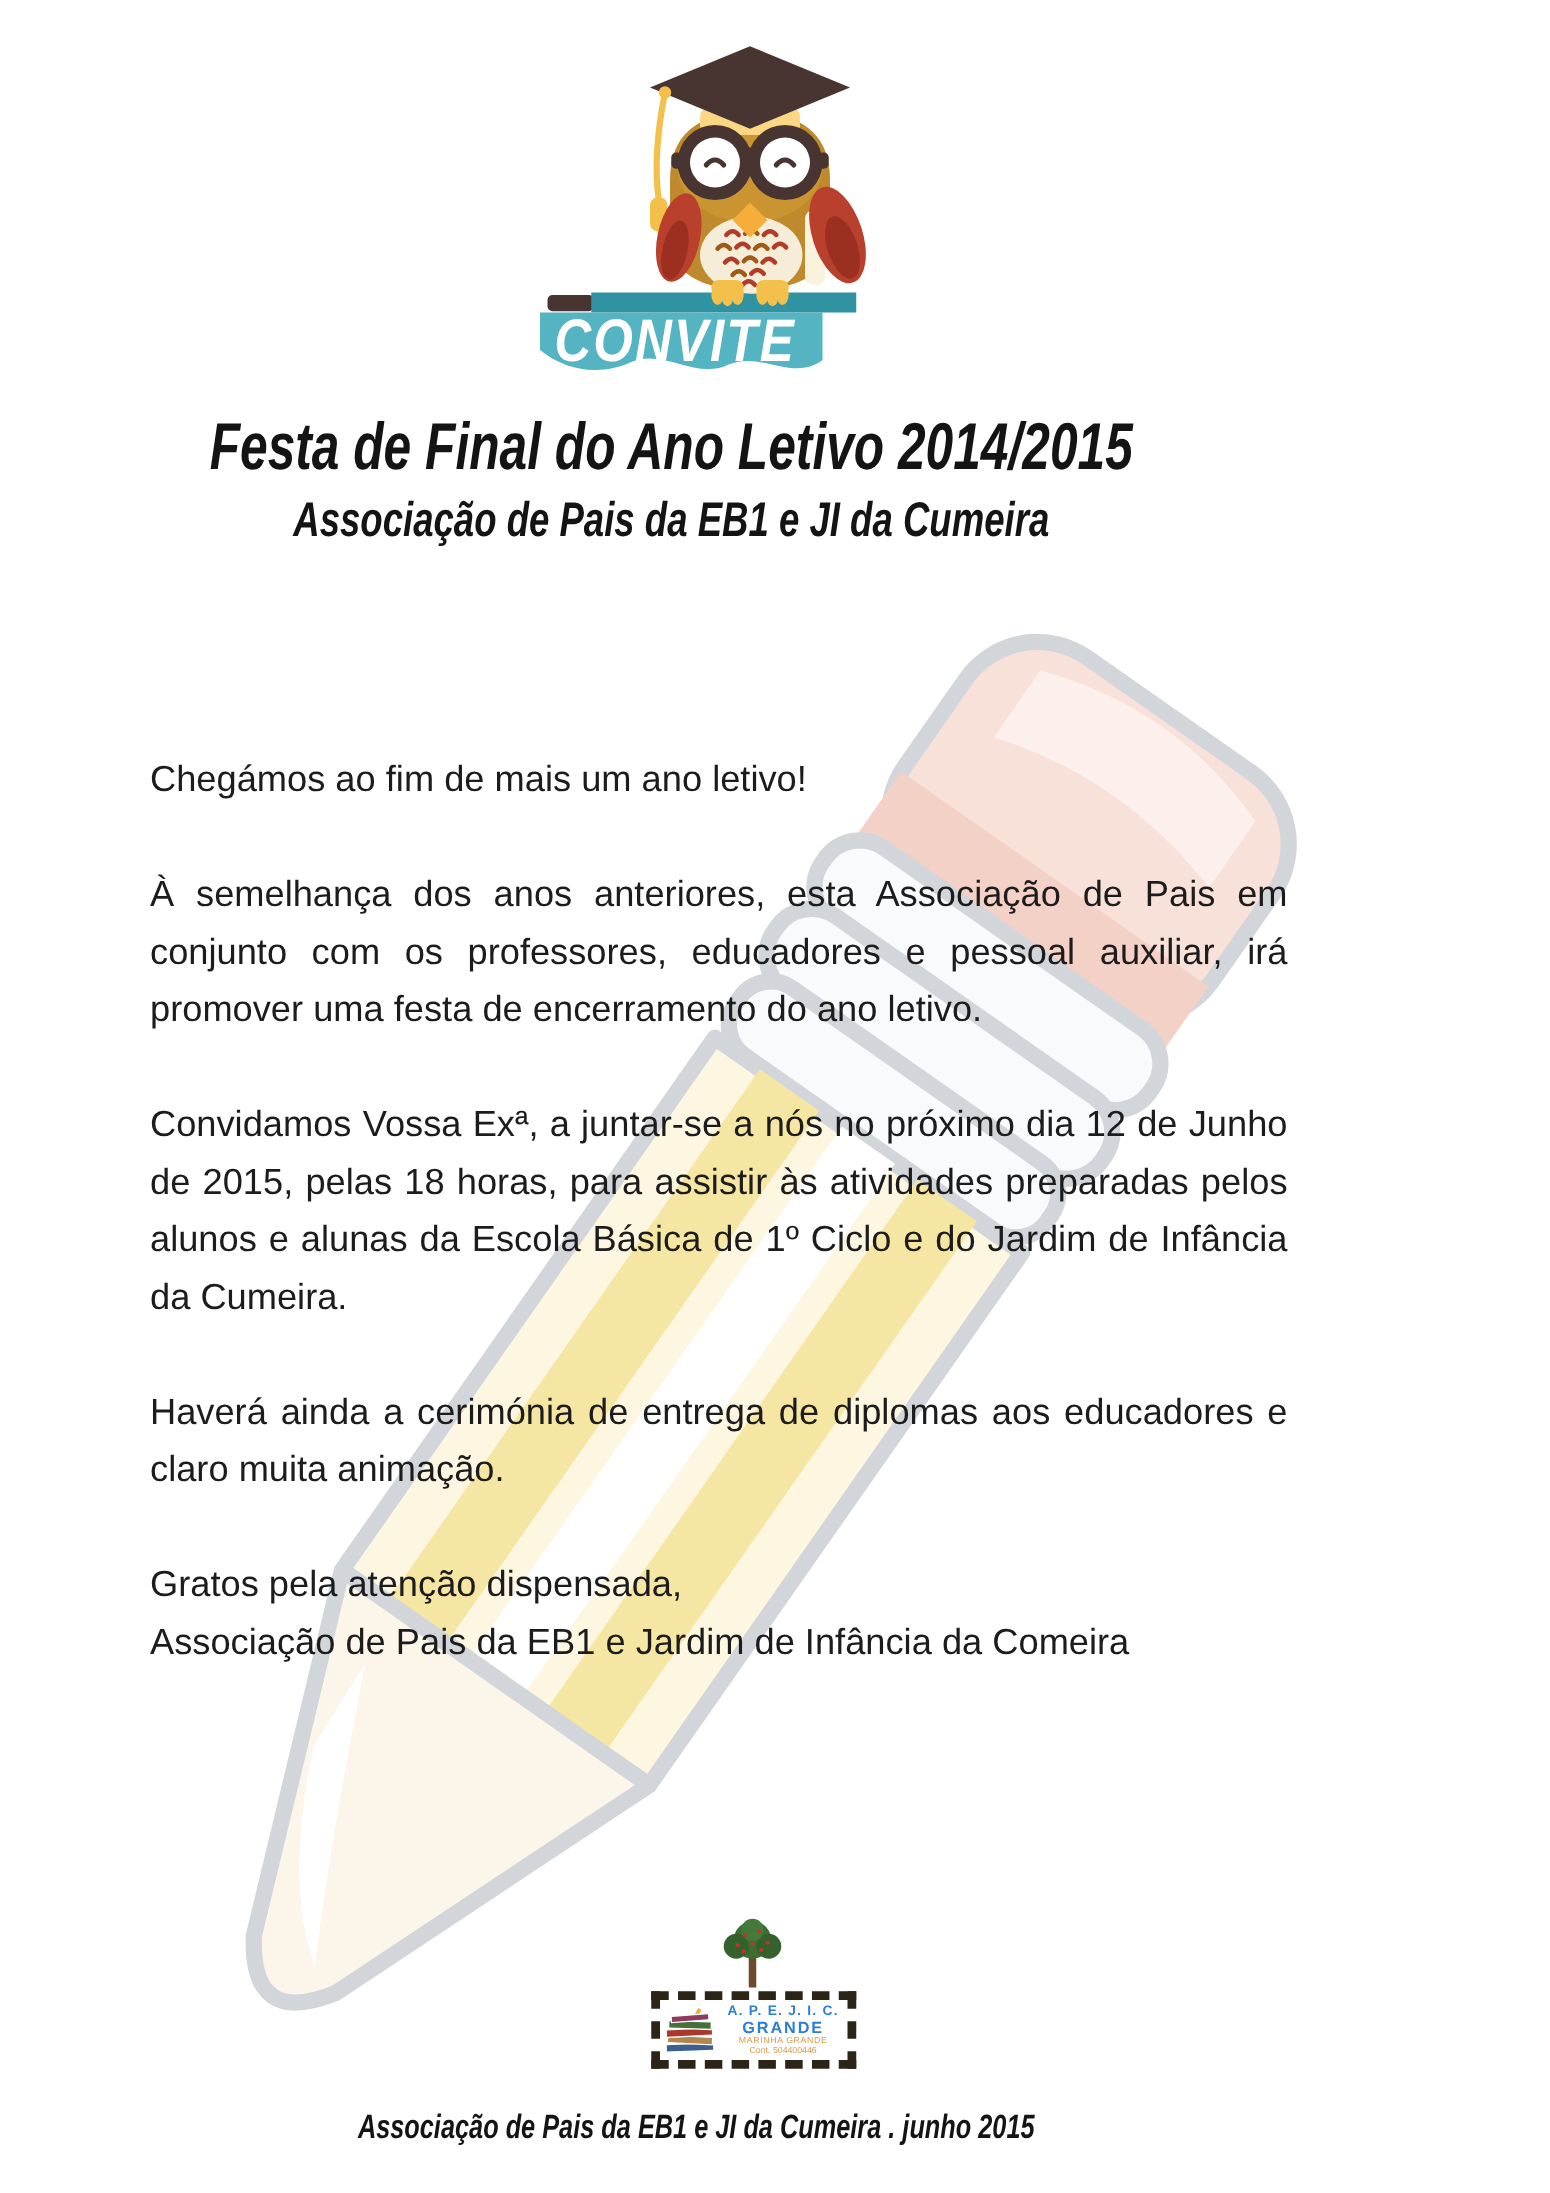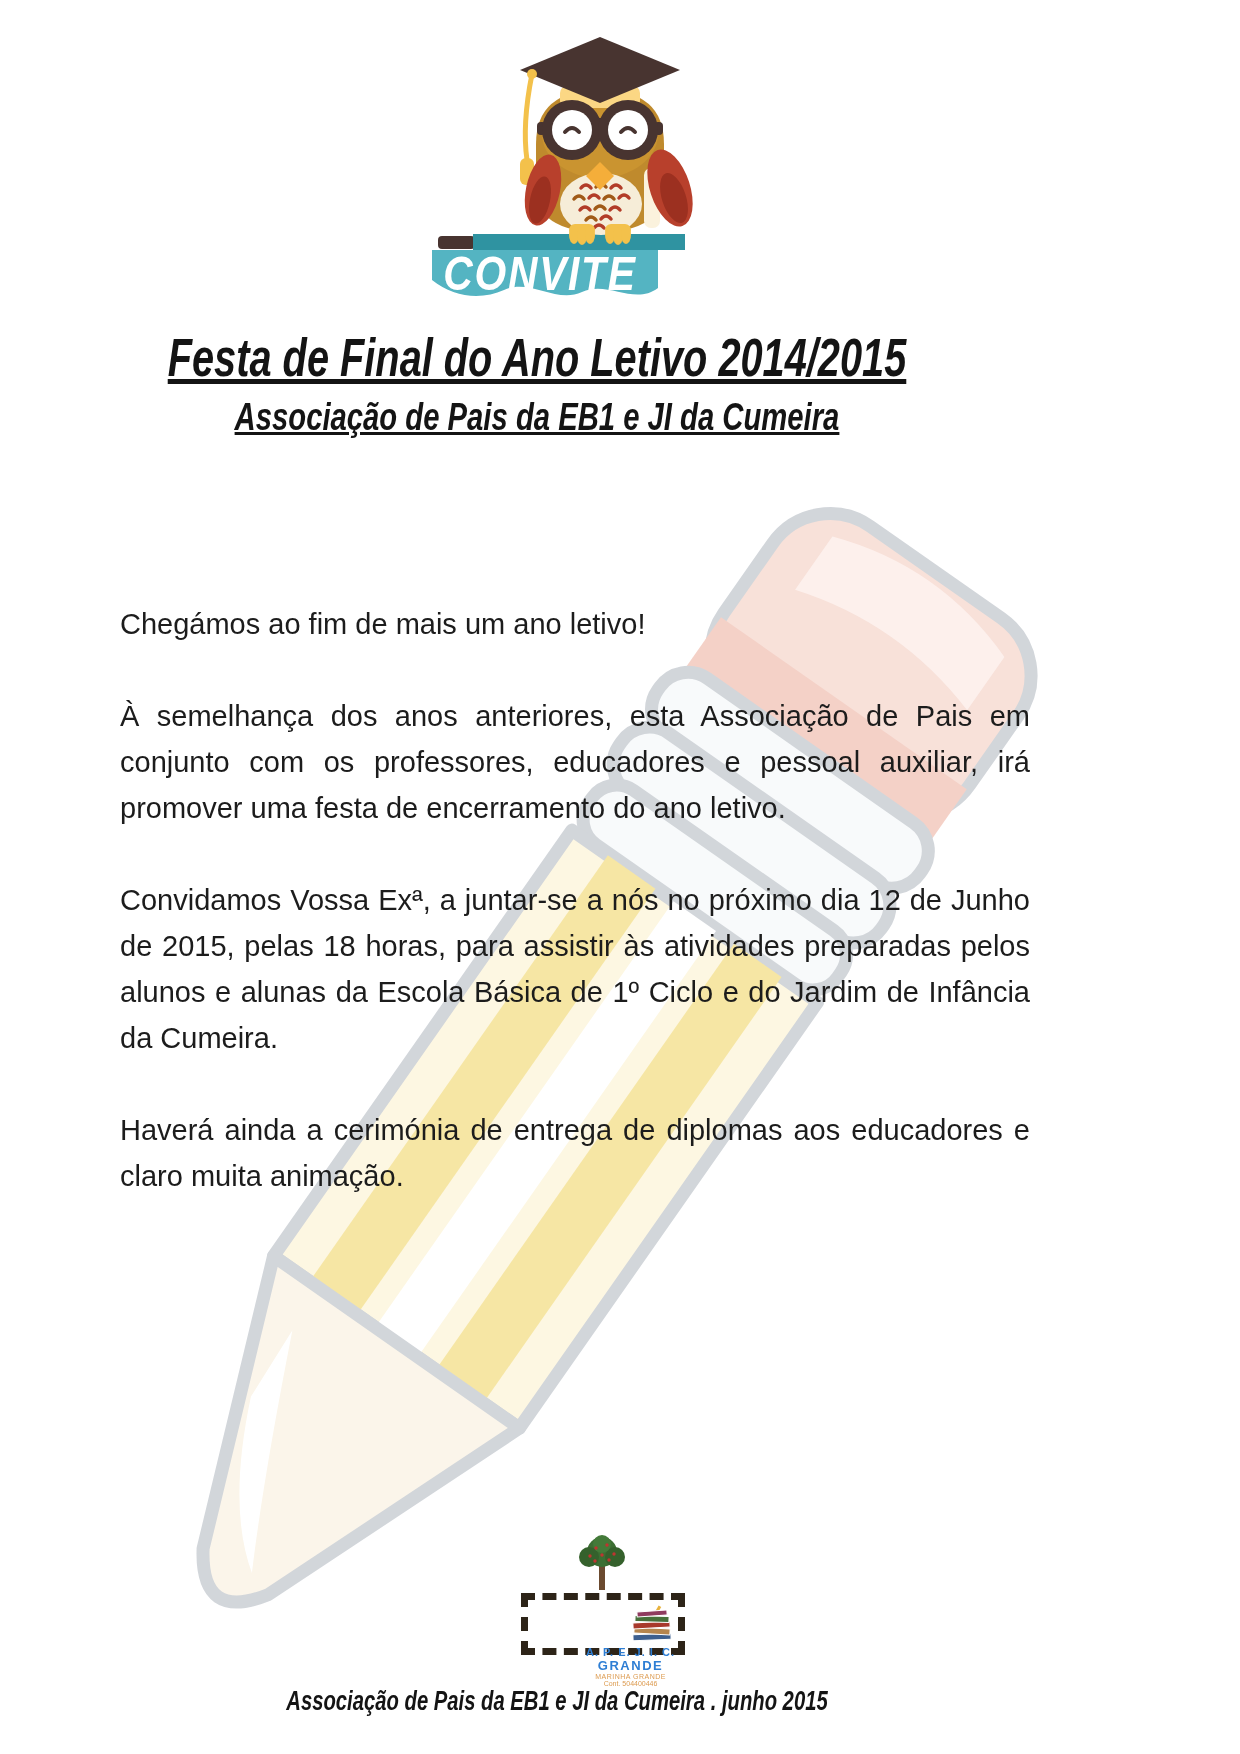--- a/index.html
+++ b/index.html
@@ -7,40 +7,40 @@
         font-family:"Liberation Sans",sans-serif;color:#1c1c1c;}
   svg{display:block;}
 
   
   .owl-svg{position:absolute;left:380px;top:22px;width:340px;height:300px;}
   .convite{position:absolute;left:425px;top:250px;width:230px;height:48px;line-height:48px;
            text-align:center;color:#ffffff;font-style:italic;font-weight:700;font-size:48px;
            letter-spacing:2px;transform:scaleX(.85);transform-origin:50% 50%;}
 
   
-  .heading{position:absolute;left:0;top:326px;width:1074px;text-align:center;color:#141414;text-decoration:underline;}
+  .heading{position:absolute;left:0;top:326px;width:1074px;text-align:center;color:#141414;}
   .title{margin:0;font-size:53px;line-height:64px;font-style:italic;font-weight:700;
          transform:scaleX(.75);transform-origin:50% 50%;white-space:nowrap;}
   .subtitle{margin:2px 0 0;font-size:39px;line-height:50px;font-style:italic;font-weight:700;
          transform:scaleX(.75);transform-origin:50% 50%;white-space:nowrap;}
 
   
   .pencil-svg{position:absolute;left:0;top:0;width:1240px;height:1754px;z-index:0;}
 
   .letter{position:absolute;left:120px;top:585px;width:910px;z-index:1;
           font-size:29px;line-height:46px;color:#1c1c1c;}
   .letter p{margin:46px 0 0;}
   .letter p:first-child{margin-top:16px;}
   .letter p.just{text-align:justify;}
 
   
   .tree-svg{position:absolute;left:572px;top:1532px;width:60px;height:64px;z-index:1;}
   .logo-frame{position:absolute;left:521px;top:1593px;width:164px;height:62px;box-sizing:border-box;
-              border:7px dashed #2d2418;background:#ffffff;display:flex;align-items:flex-end;
-              gap:3px;padding:2px 3px;z-index:1;flex-direction:column;}
+              border:7px dashed #2d2418;background:#ffffff;display:flex;align-items:center;
+              gap:3px;padding:2px 3px;z-index:1;}
   .books-svg{width:44px;height:42px;flex:0 0 auto;}
   .logo-text{flex:1;text-align:center;line-height:1.08;}
   .logo-acronym{color:#2e7ed4;font-weight:700;font-size:11px;letter-spacing:1px;}
   .logo-name{color:#2e7ed4;font-weight:700;font-size:13px;letter-spacing:1.5px;}
   .logo-loc{color:#dc9a4e;font-size:7px;letter-spacing:.5px;}
   .logo-reg{color:#dc9a4e;font-size:7px;}
 
   .footer{position:absolute;left:0;top:1686px;width:1114px;text-align:center;z-index:1;
           font-size:27px;font-style:italic;font-weight:700;color:#141414;
           transform:scaleX(.75);transform-origin:50% 50%;white-space:nowrap;}
@@ -141,20 +141,24 @@
   <div class="heading">
     <h1 class="title">Festa de Final do Ano Letivo 2014/2015</h1>
     <h2 class="subtitle">Associação de Pais da EB1 e JI da Cumeira</h2>
   </div>
 
   <div class="letter">
     <p>Chegámos ao fim de mais um ano letivo!</p>
     <p class="just">À semelhança dos anos anteriores, esta Associação de Pais em conjunto com os professores, educadores e pessoal auxiliar, irá promover uma festa de encerramento do ano letivo.</p>
     <p class="just">Convidamos Vossa Exª, a juntar-se a nós no próximo dia 12 de Junho de 2015, pelas 18 horas, para assistir às atividades preparadas pelos alunos e alunas da Escola Básica de 1º Ciclo e do Jardim de Infância da Cumeira.</p>
     <p class="just">Haverá ainda a cerimónia de entrega de diplomas aos educadores e claro muita animação.</p>
+    <p>
+      <span>Gratos pela atenção dispensada,</span><br>
+      <span>Associação de Pais da EB1 e Jardim de Infância da Comeira</span>
+    </p>
   </div>
 
   <svg class="tree-svg" viewBox="0 0 60 64" aria-hidden="true">
     <rect x="27" y="34" width="6" height="24" fill="#6b4a2f"></rect>
     <circle cx="30" cy="20" r="15" fill="#3c6e33"></circle>
     <circle cx="17" cy="25" r="10" fill="#35612c"></circle>
     <circle cx="43" cy="25" r="10" fill="#35612c"></circle>
     <circle cx="30" cy="12" r="9" fill="#447a39"></circle>
     <g fill="#bf3430">
       <circle cx="24" cy="16" r="1.7"></circle>

